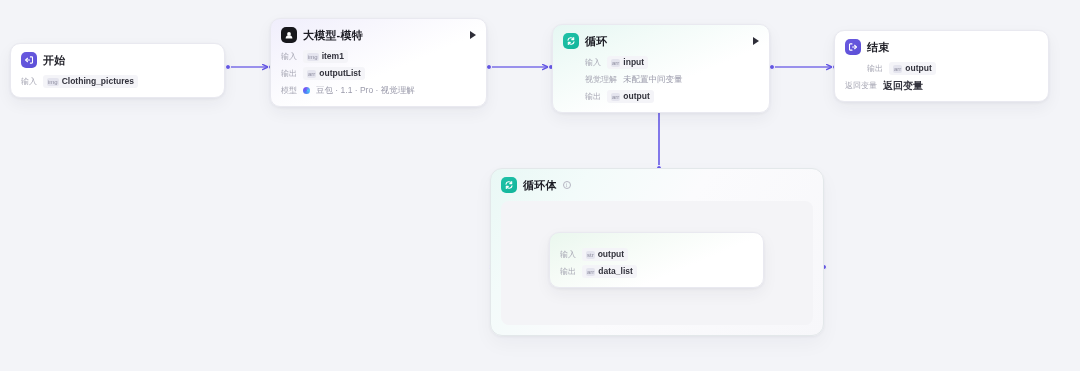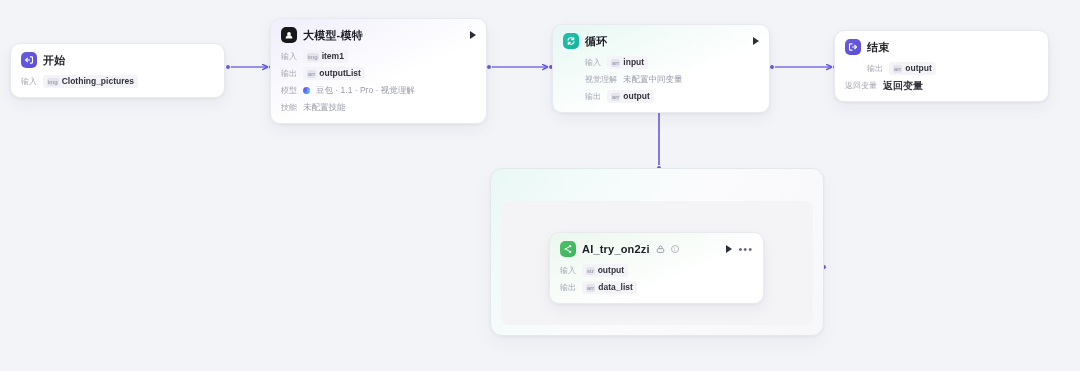--- a/index.html
+++ b/index.html
@@ -129,134 +129,121 @@
   <div class="dot" style="left:769px; top:64px;"></div>
   <div class="dot" style="left:832px; top:64px;"></div>
   <div class="dot" style="left:656px; top:107px;"></div>
   <div class="dot" style="left:656px; top:165px;"></div>
   <div class="dot" style="left:489px; top:264px;"></div>
   <div class="dot" style="left:549px; top:264px;"></div>
   <div class="dot" style="left:763px; top:264px;"></div>
   <div class="dot" style="left:821px; top:264px;"></div>
 
   <div id="loop-body" style="left:490px; top:168px; width:334px; height:168px;">
-    <div id="loop-body-inner"></div>
-  </div>
-
-  <div class="node tinted-green" style="left:549px; top:232px; width:215px;">
-    <div class="node-head">
-      <span class="chip green">
-        <svg width="10" height="10" viewBox="0 0 16 16" fill="none" stroke="#ffffff" stroke-width="1.6" stroke-linecap="round">
-          <circle cx="11.5" cy="3.4" r="1.7" fill="#ffffff" stroke="none"></circle>
-          <circle cx="11.5" cy="12.6" r="1.7" fill="#ffffff" stroke="none"></circle>
-          <circle cx="4.2" cy="8" r="1.7" fill="#ffffff" stroke="none"></circle>
-          <path d="M5.6 7.1 L10.1 4.4 M5.6 8.9 L10.1 11.6"></path>
-        </svg>
-      </span>
-      <span class="node-title">AI_try_on2zi</span>
-      <span class="glyph muted">
-        <svg width="9" height="9" viewBox="0 0 16 16" fill="none" stroke="#8f8f9e" stroke-width="1.5">
-          <rect x="2.2" y="6.6" width="11.6" height="6.6" rx="1.6"></rect>
-          <path d="M5.2 6.6 V4.6 a2.8 2.8 0 0 1 5.6 0 V6.6"></path>
-        </svg>
-      </span>
-      <span class="info-i">i</span>
-      <span class="head-spacer"></span>
-      <span class="play-tri"></span>
-      <span class="dots">•••</span>
-    </div>
-    <div class="rows">
-      <div class="row">
-        <span class="row-label">输入</span>
-        <span class="row-value">
-          <span class="vtag">str</span>
-          <span>output</span>
-        </span>
-      </div>
-      <div class="row">
-        <span class="row-label">输出</span>
-        <span class="row-value">
-          <span class="vtag">arr</span>
-          <span>data_list</span>
-        </span>
-      </div>
-    </div>
-  </div>
-
-  <div class="node" style="left:10px; top:43px; width:215px;text-align:center;">
-    <div class="node-head">
-      <span class="chip purple">
-        <svg width="10" height="10" viewBox="0 0 16 16" fill="none" stroke="#ffffff" stroke-width="1.7" stroke-linecap="round" stroke-linejoin="round">
-          <path d="M10.2 3 H12.6 a1 1 0 0 1 1 1 v8 a1 1 0 0 1 -1 1 H10.2"></path>
-          <path d="M9 8 H2.8"></path>
-            <path d="M5.6 5.2 L2.8 8 L5.6 10.8"></path>
-        </svg>
-      </span>
-      <span class="node-title">开始</span>
-    </div>
-    <div class="rows">
-      <div class="row">
-        <span class="row-label">输入</span>
-        <span class="row-value">
-          <span class="vtag">img</span>
-          <span>Clothing_pictures</span>
-        </span>
-      </div>
-    </div>
-  </div>
-
-  <div class="node tinted-purple" style="left:270px; top:18px; width:217px;">
-    <div class="node-head">
-      <span class="chip black">
-        <svg width="10" height="10" viewBox="0 0 16 16">
-          <circle cx="8" cy="6.2" r="3" fill="#ffffff"></circle>
-          <path d="M2.6 13.6 a5.4 5.4 0 0 1 10.8 0 Z" fill="#ffffff"></path>
-        </svg>
-      </span>
-      <span class="node-title">大模型-模特</span>
-      <span class="head-spacer"></span>
-      <span class="play-tri"></span>
-    </div>
-    <div class="rows">
-      <div class="row">
-        <span class="row-label">输入</span>
-        <span class="row-value">
-          <span class="vtag">img</span>
-          <span>item1</span>
-        </span>
-      </div>
-      <div class="row">
-        <span class="row-label">输出</span>
-        <span class="row-value">
-          <span class="vtag">arr</span>
-          <span>outputList</span>
-        </span>
-      </div>
-      <div class="row">
-        <span class="row-label">模型</span>
-        <span class="model-dot"></span>
-        <span class="row-value plain">豆包 · 1.1 · Pro · 视觉理解</span>
-      </div>
-      <div class="row">
-        <span class="row-label">技能</span>
-        <span class="row-value plain">未配置技能</span>
-      </div>
-    </div>
-  </div>
-
-  <div class="node tinted-teal" style="left:552px; top:24px; width:218px;">
     <div class="node-head">
       <span class="chip teal">
         <svg width="10" height="10" viewBox="0 0 16 16" fill="none" stroke="#ffffff" stroke-width="1.8" stroke-linecap="round" stroke-linejoin="round">
           <path d="M3.2 6.6 A4.6 4.6 0 0 1 12 5.6"></path>
             <path d="M12.8 9.4 A4.6 4.6 0 0 1 4 10.4"></path>
           <path d="M12.3 2.6 L12.3 5.8 L9.2 5.8"></path>
             <path d="M3.7 13.4 L3.7 10.2 L6.8 10.2"></path>
         </svg>
       </span>
+      <span class="node-title">循环体</span>
+      <span class="info-i">i</span>
+    </div>
+    <div id="loop-body-inner"></div>
+  </div>
+
+  <div class="node tinted-green" style="left:549px; top:232px; width:215px;">
+    <div class="rows">
+      <div class="row">
+        <span class="row-label">输入</span>
+        <span class="row-value">
+          <span class="vtag">str</span>
+          <span>output</span>
+        </span>
+      </div>
+      <div class="row">
+        <span class="row-label">输出</span>
+        <span class="row-value">
+          <span class="vtag">arr</span>
+          <span>data_list</span>
+        </span>
+      </div>
+    </div>
+  </div>
+
+  <div class="node" style="left:10px; top:43px; width:215px;text-align:center;">
+    <div class="node-head">
+      <span class="chip purple">
+        <svg width="10" height="10" viewBox="0 0 16 16" fill="none" stroke="#ffffff" stroke-width="1.7" stroke-linecap="round" stroke-linejoin="round">
+          <path d="M10.2 3 H12.6 a1 1 0 0 1 1 1 v8 a1 1 0 0 1 -1 1 H10.2"></path>
+          <path d="M9 8 H2.8"></path>
+            <path d="M5.6 5.2 L2.8 8 L5.6 10.8"></path>
+        </svg>
+      </span>
+      <span class="node-title">开始</span>
+    </div>
+    <div class="rows">
+      <div class="row">
+        <span class="row-label">输入</span>
+        <span class="row-value">
+          <span class="vtag">img</span>
+          <span>Clothing_pictures</span>
+        </span>
+      </div>
+    </div>
+  </div>
+
+  <div class="node tinted-purple" style="left:270px; top:18px; width:217px;">
+    <div class="node-head">
+      <span class="chip black">
+        <svg width="10" height="10" viewBox="0 0 16 16">
+          <circle cx="8" cy="6.2" r="3" fill="#ffffff"></circle>
+          <path d="M2.6 13.6 a5.4 5.4 0 0 1 10.8 0 Z" fill="#ffffff"></path>
+        </svg>
+      </span>
+      <span class="node-title">大模型-模特</span>
+      <span class="head-spacer"></span>
+      <span class="play-tri"></span>
+    </div>
+    <div class="rows">
+      <div class="row">
+        <span class="row-label">输入</span>
+        <span class="row-value">
+          <span class="vtag">img</span>
+          <span>item1</span>
+        </span>
+      </div>
+      <div class="row">
+        <span class="row-label">输出</span>
+        <span class="row-value">
+          <span class="vtag">arr</span>
+          <span>outputList</span>
+        </span>
+      </div>
+      <div class="row">
+        <span class="row-label">模型</span>
+        <span class="model-dot"></span>
+        <span class="row-value plain">豆包 · 1.1 · Pro · 视觉理解</span>
+      </div>
+    </div>
+  </div>
+
+  <div class="node tinted-teal" style="left:552px; top:24px; width:218px;">
+    <div class="node-head">
+      <span class="chip teal">
+        <svg width="10" height="10" viewBox="0 0 16 16" fill="none" stroke="#ffffff" stroke-width="1.8" stroke-linecap="round" stroke-linejoin="round">
+          <path d="M3.2 6.6 A4.6 4.6 0 0 1 12 5.6"></path>
+            <path d="M12.8 9.4 A4.6 4.6 0 0 1 4 10.4"></path>
+          <path d="M12.3 2.6 L12.3 5.8 L9.2 5.8"></path>
+            <path d="M3.7 13.4 L3.7 10.2 L6.8 10.2"></path>
+        </svg>
+      </span>
       <span class="node-title">循环</span>
       <span class="head-spacer"></span>
       <span class="play-tri"></span>
     </div>
     <div class="rows" style="padding-left:22px;">
       <div class="row">
         <span class="row-label">输入</span>
         <span class="row-value">
           <span class="vtag">arr</span>
           <span>input</span>

